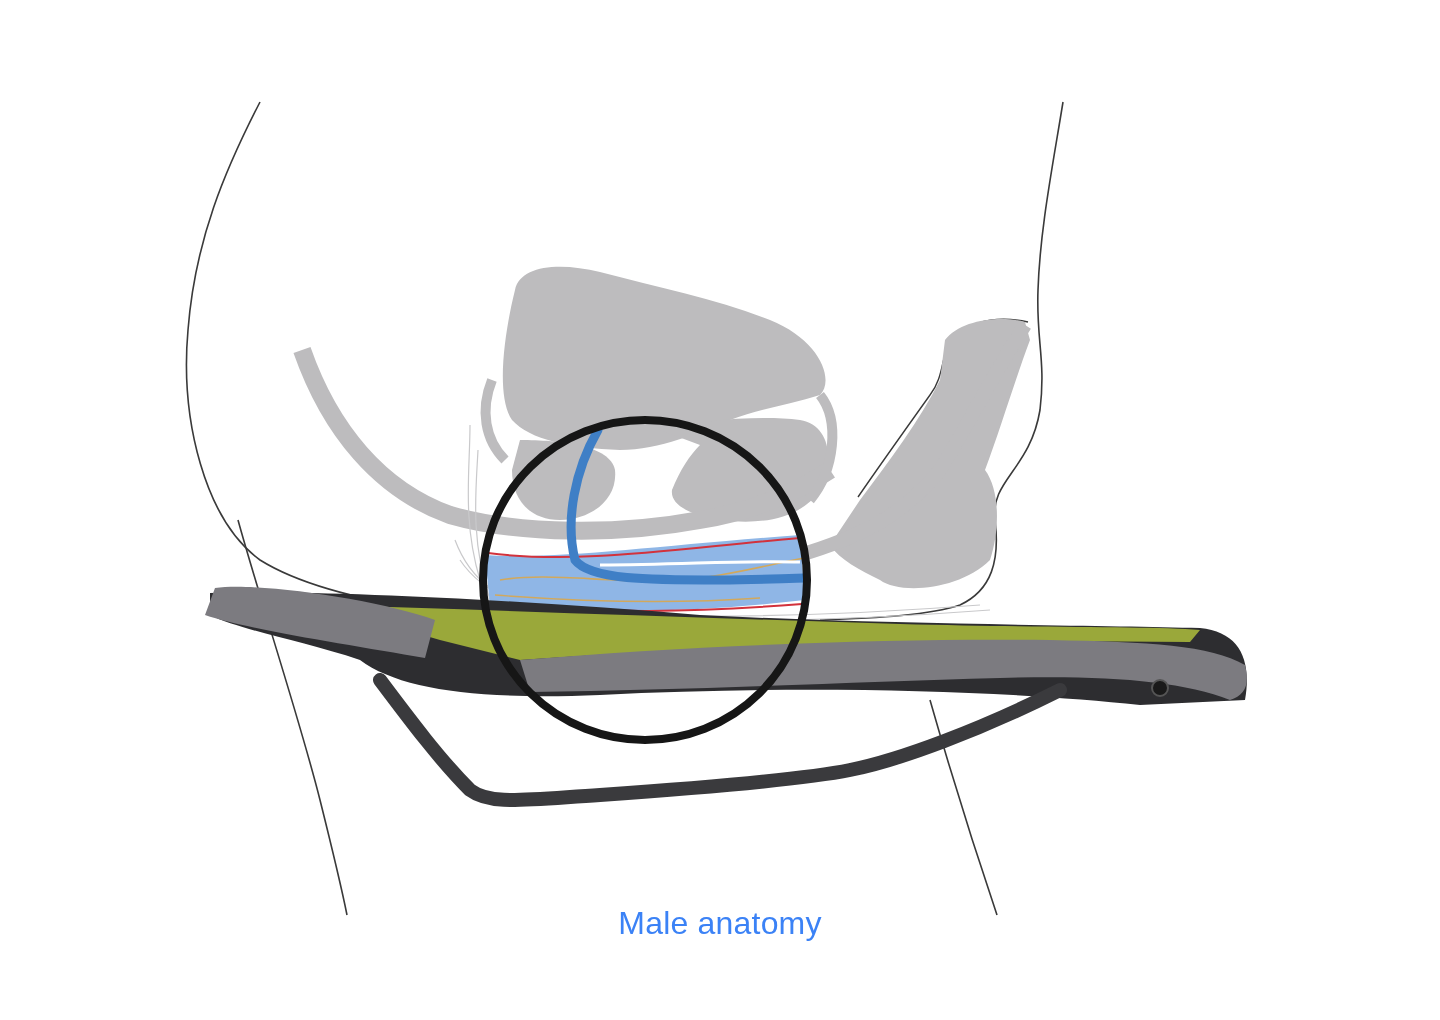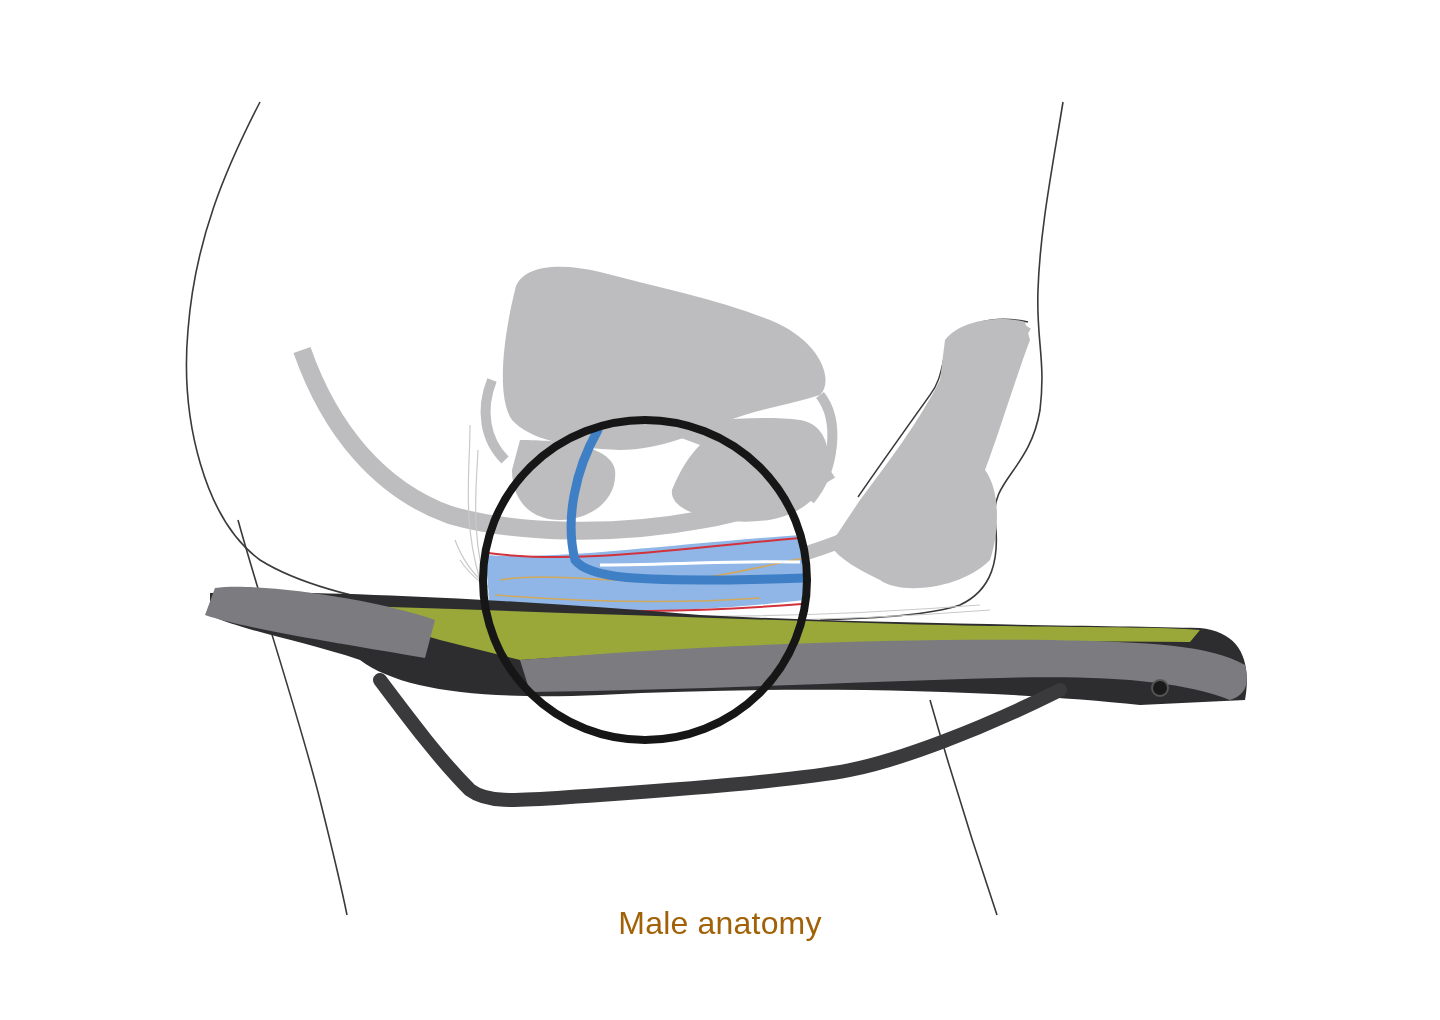--- a/index.html
+++ b/index.html
@@ -1,21 +1,21 @@
 <!DOCTYPE html>
 <html><head>
 <meta charset="utf-8">
 <style>
   html, body { margin: 0; padding: 0; background: #ffffff; }
   body { width: 1440px; height: 1020px; position: relative; overflow: hidden; }
   .figure { position: absolute; left: 0; top: 0; width: 1440px; height: 1020px; }
   .caption {
     position: absolute; left: 0; width: 1440px; top: 905px; text-align: center;
     font-family: "Liberation Sans", "DejaVu Sans", sans-serif;
-    font-size: 32px; color: #a16207; letter-spacing: 0.2px;
+    font-size: 32px; color: #3b82f6; letter-spacing: 0.2px;
   }
 </style>
 </head>
 <body>
 
 <div class="figure">
   <svg width="1440" height="1020" viewBox="0 0 1440 1020" xmlns="http://www.w3.org/2000/svg">
 
     <g fill="none" stroke="#3a3a3a" stroke-width="1.6">
       <path d="M260 102 C225 170 195 240 188 330 C180 420 205 520 260 560 C300 585 360 600 430 610"></path>

